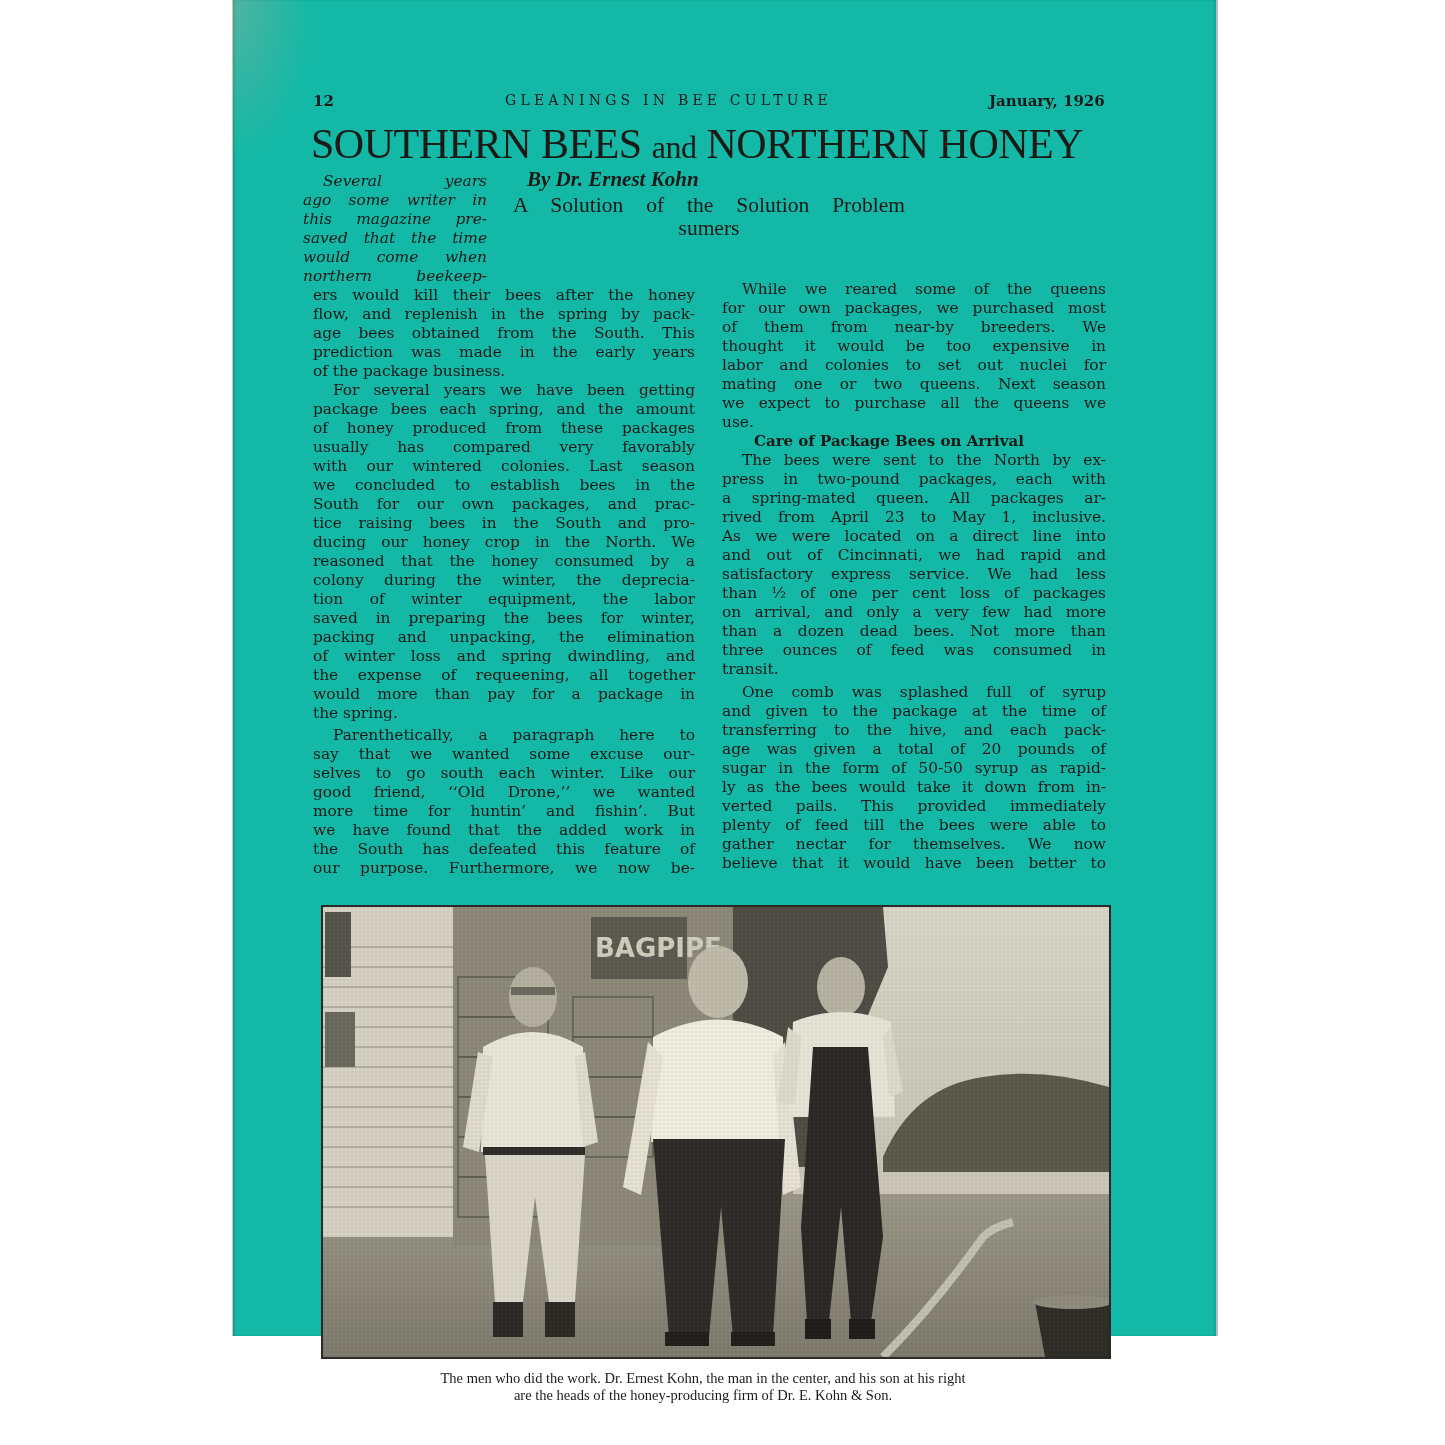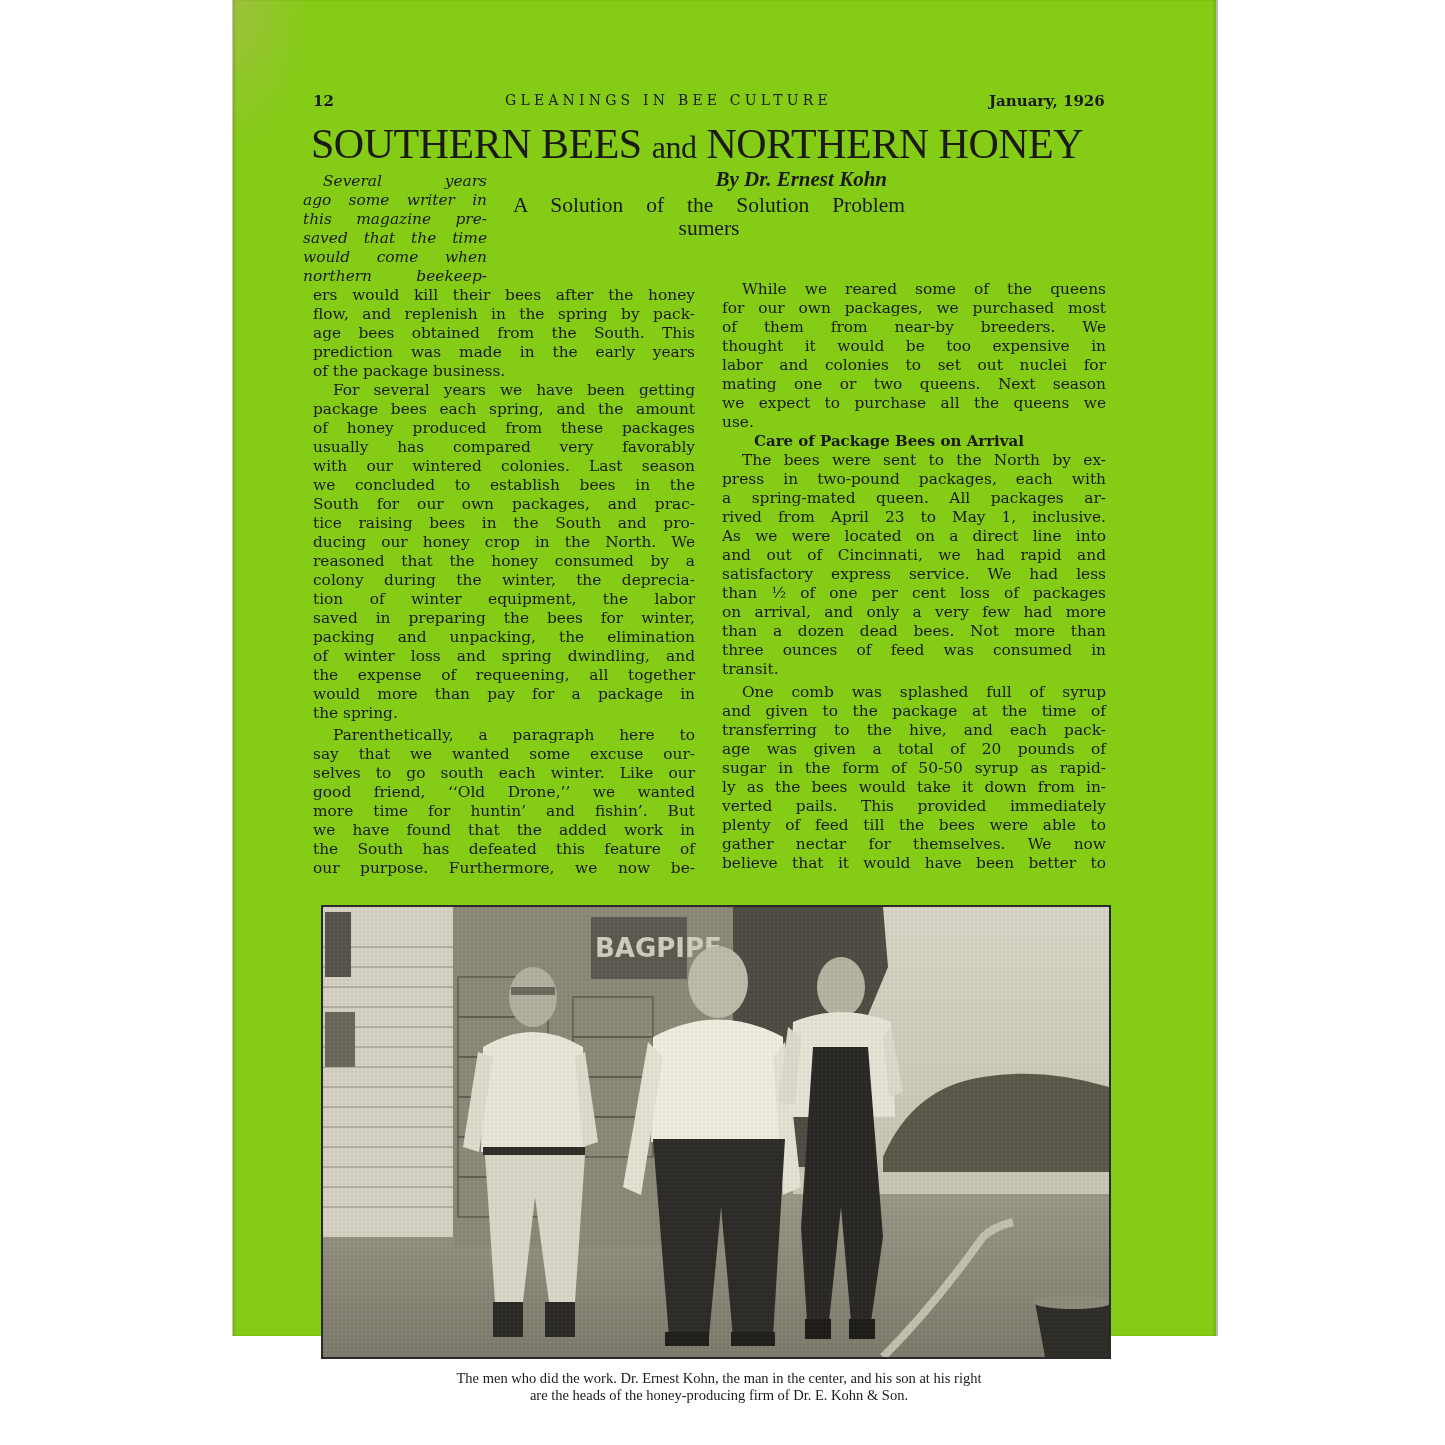--- a/index.html
+++ b/index.html
@@ -1,19 +1,19 @@
 <!DOCTYPE html>
 <html><head>
 <meta charset="utf-8">
 <style>
   html, body { margin:0; padding:0; }
   body { width:1445px; height:1445px; background:#ffffff; position:relative; overflow:hidden; }
   .page {
     position:absolute; left:232px; top:0; width:983px; height:1336px;
-    background:#84cc16;
+    background:#14b8a6;
     box-shadow: inset 2px 0 2px rgba(0,0,0,0.12), inset -2px 0 2px rgba(0,0,0,0.10);
     border-left:1px solid #c9c6b4; border-right:2px solid #bdbab0;
   }
   .page::before {
     content:""; position:absolute; left:0; top:0; width:80px; height:160px;
     background: radial-gradient(ellipse at top left, rgba(215,170,150,0.30), rgba(0,0,0,0) 70%);
   }
   .hdr { position:absolute; top:92px; font-family:"DejaVu Serif", serif; color:#1b1a17; }
   .hdr-page { left:80px; font-size:15px; font-weight:bold; }
   .hdr-mag { left:272px; font-size:14px; letter-spacing:4.2px; }
@@ -22,40 +22,40 @@
     position:absolute; left:78px; top:118px; width:790px; margin:0;
     font-family:"Liberation Serif", serif; font-weight:normal;
     font-size:42px; letter-spacing:-0.5px; line-height:52px; color:#1b1a17; white-space:nowrap;
   }
   .title .small { font-size:32px; }
   .col { position:absolute; font-family:"DejaVu Serif", serif; font-size:15.4px; line-height:19px; color:#1b1a17; }
   .line { display:block; text-align:justify; text-align-last:justify; white-space:nowrap; }
   .line.end { text-align-last:left; }
   .line.ind { padding-left:20px; }
   .byline {
-    position:absolute; left:294px; top:167px; width:360px; text-align:right;
+    position:absolute; left:294px; top:167px; width:360px; text-align:left;
     font-family:"Liberation Serif", serif; font-style:italic; font-weight:bold; font-size:21px; color:#1b1a17;
   }
   .subhead {
     position:absolute; left:280px; top:194px; width:392px; text-align:center;
     font-family:"Liberation Serif", serif; font-size:21.5px; line-height:23px; color:#1b1a17;
   }
   .subhead .l { display:block; white-space:nowrap; }
   .subhead .j { text-align:justify; text-align-last:justify; }
   .section-head {
     font-family:"DejaVu Serif", serif; font-weight:bold; font-size:15px; padding-left:32px; white-space:nowrap;
   }
   .photo {
     position:absolute; left:88px; top:905px; width:786px; height:450px;
     border:2px solid #2b2a26; overflow:hidden;
     background:#a9a697;
   }
   .photo svg { display:block; }
   .caption {
-    position:absolute; left:88px; top:1370px; width:796px; text-align:center;
+    position:absolute; left:72px; top:1370px; width:796px; text-align:center;
     font-family:"Liberation Serif", serif; font-size:14.5px; line-height:17px; color:#1b1a17;
   }
 </style>
 </head>
 <body>
 
 <div class="page">
 
   <span class="hdr hdr-page">12</span>
   <span class="hdr hdr-mag">GLEANINGS IN BEE CULTURE</span>

